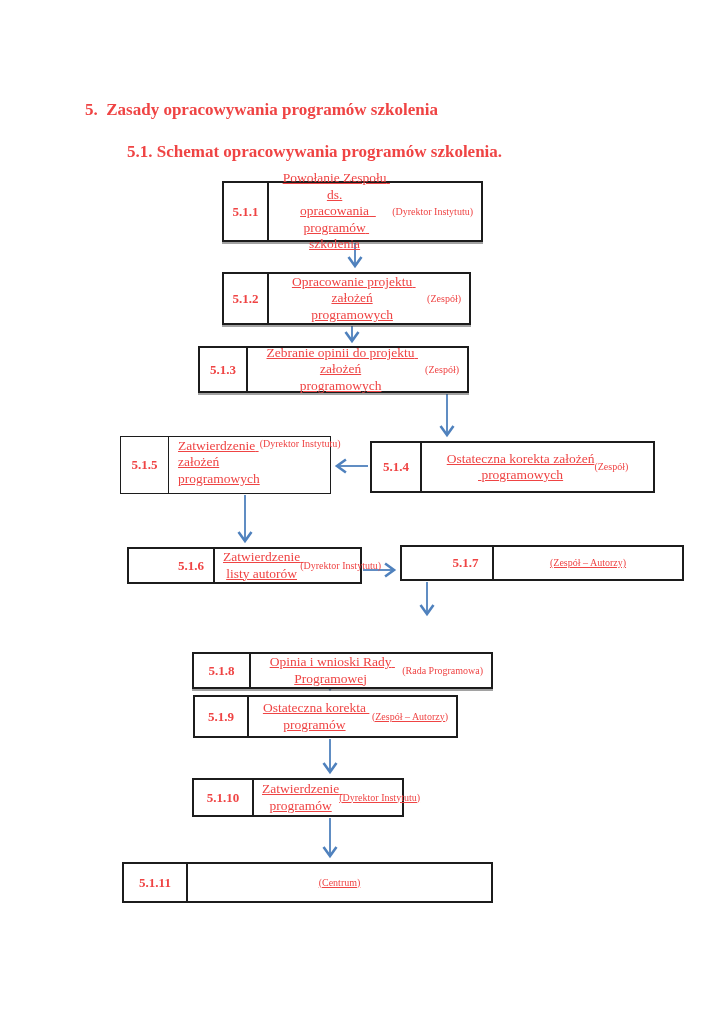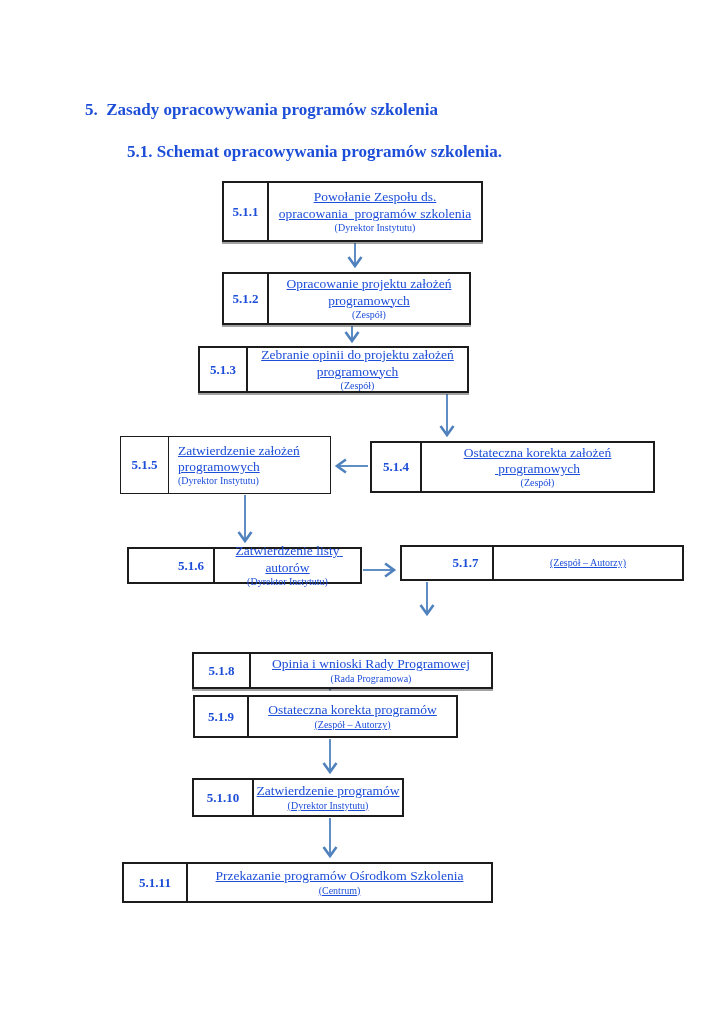--- a/index.html
+++ b/index.html
@@ -2,21 +2,21 @@
 <html><head>
 <meta charset="utf-8">
 <style>
   html, body { margin:0; padding:0; background:#e8e8e8; }
   .page {
     position:relative;
     width:725px; height:1024px;
     margin:0 auto;
     background:#ffffff;
     font-family:"Liberation Serif", serif;
-    color:#1d4ed8;
+    color:#ef4444;
     overflow:hidden;
   }
   .h1 {
     position:absolute; left:85px; top:100px;
     font-weight:bold; font-size:17px; white-space:pre;
   }
   .h2 {
     position:absolute; left:127px; top:142px;
     font-weight:bold; font-size:17px; white-space:pre;
   }
@@ -24,23 +24,23 @@
   .node {
     position:absolute; display:flex; align-items:stretch;
     border:2px solid #1c1c1c; background:#fff; box-sizing:border-box;
   }
   .node .num {
     flex:none; display:flex; align-items:center; justify-content:center;
     font-weight:bold; font-size:13px;
     border-right:2px solid #1c1c1c;
   }
   .node .body {
-    flex:1; display:flex; flex-direction:column;
+    flex:1; display:flex; flex-direction:row;
     align-items:center; justify-content:center;
-    text-align:center; padding:1px 0; box-sizing:border-box;
+    text-align:center; padding:1px 8px; box-sizing:border-box;
   }
   .title {
     font-size:13.5px; line-height:1.22;
     text-decoration:underline; white-space:pre-wrap;
   }
   .sub { font-size:10px; line-height:1.2; white-space:pre; }
   .sub-u { text-decoration:underline; }
 
   .shadow-b { box-shadow:0 2px 0 rgba(70,70,70,.5); }
 
@@ -176,18 +176,17 @@
     <div class="num">5.1.10</div>
     <div class="body">
       <div class="title">Zatwierdzenie programów</div>
       <div class="sub sub-u">(Dyrektor Instytutu)</div>
     </div>
   </div>
 
   <div class="node n11">
     <div class="num">5.1.11</div>
     <div class="body">
-      <div class="title">Przekazanie programów Ośrodkom Szkolenia</div>
       <div class="sub sub-u">(Centrum)</div>
     </div>
   </div>
 
 </div>
 
 </body></html>

